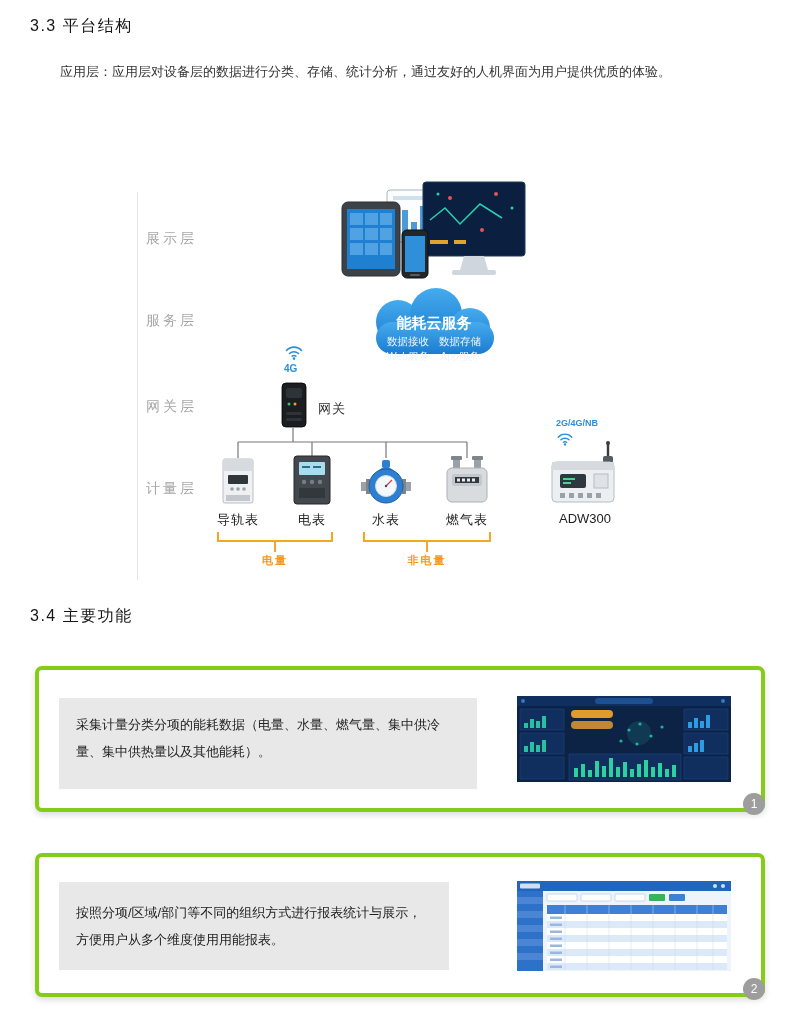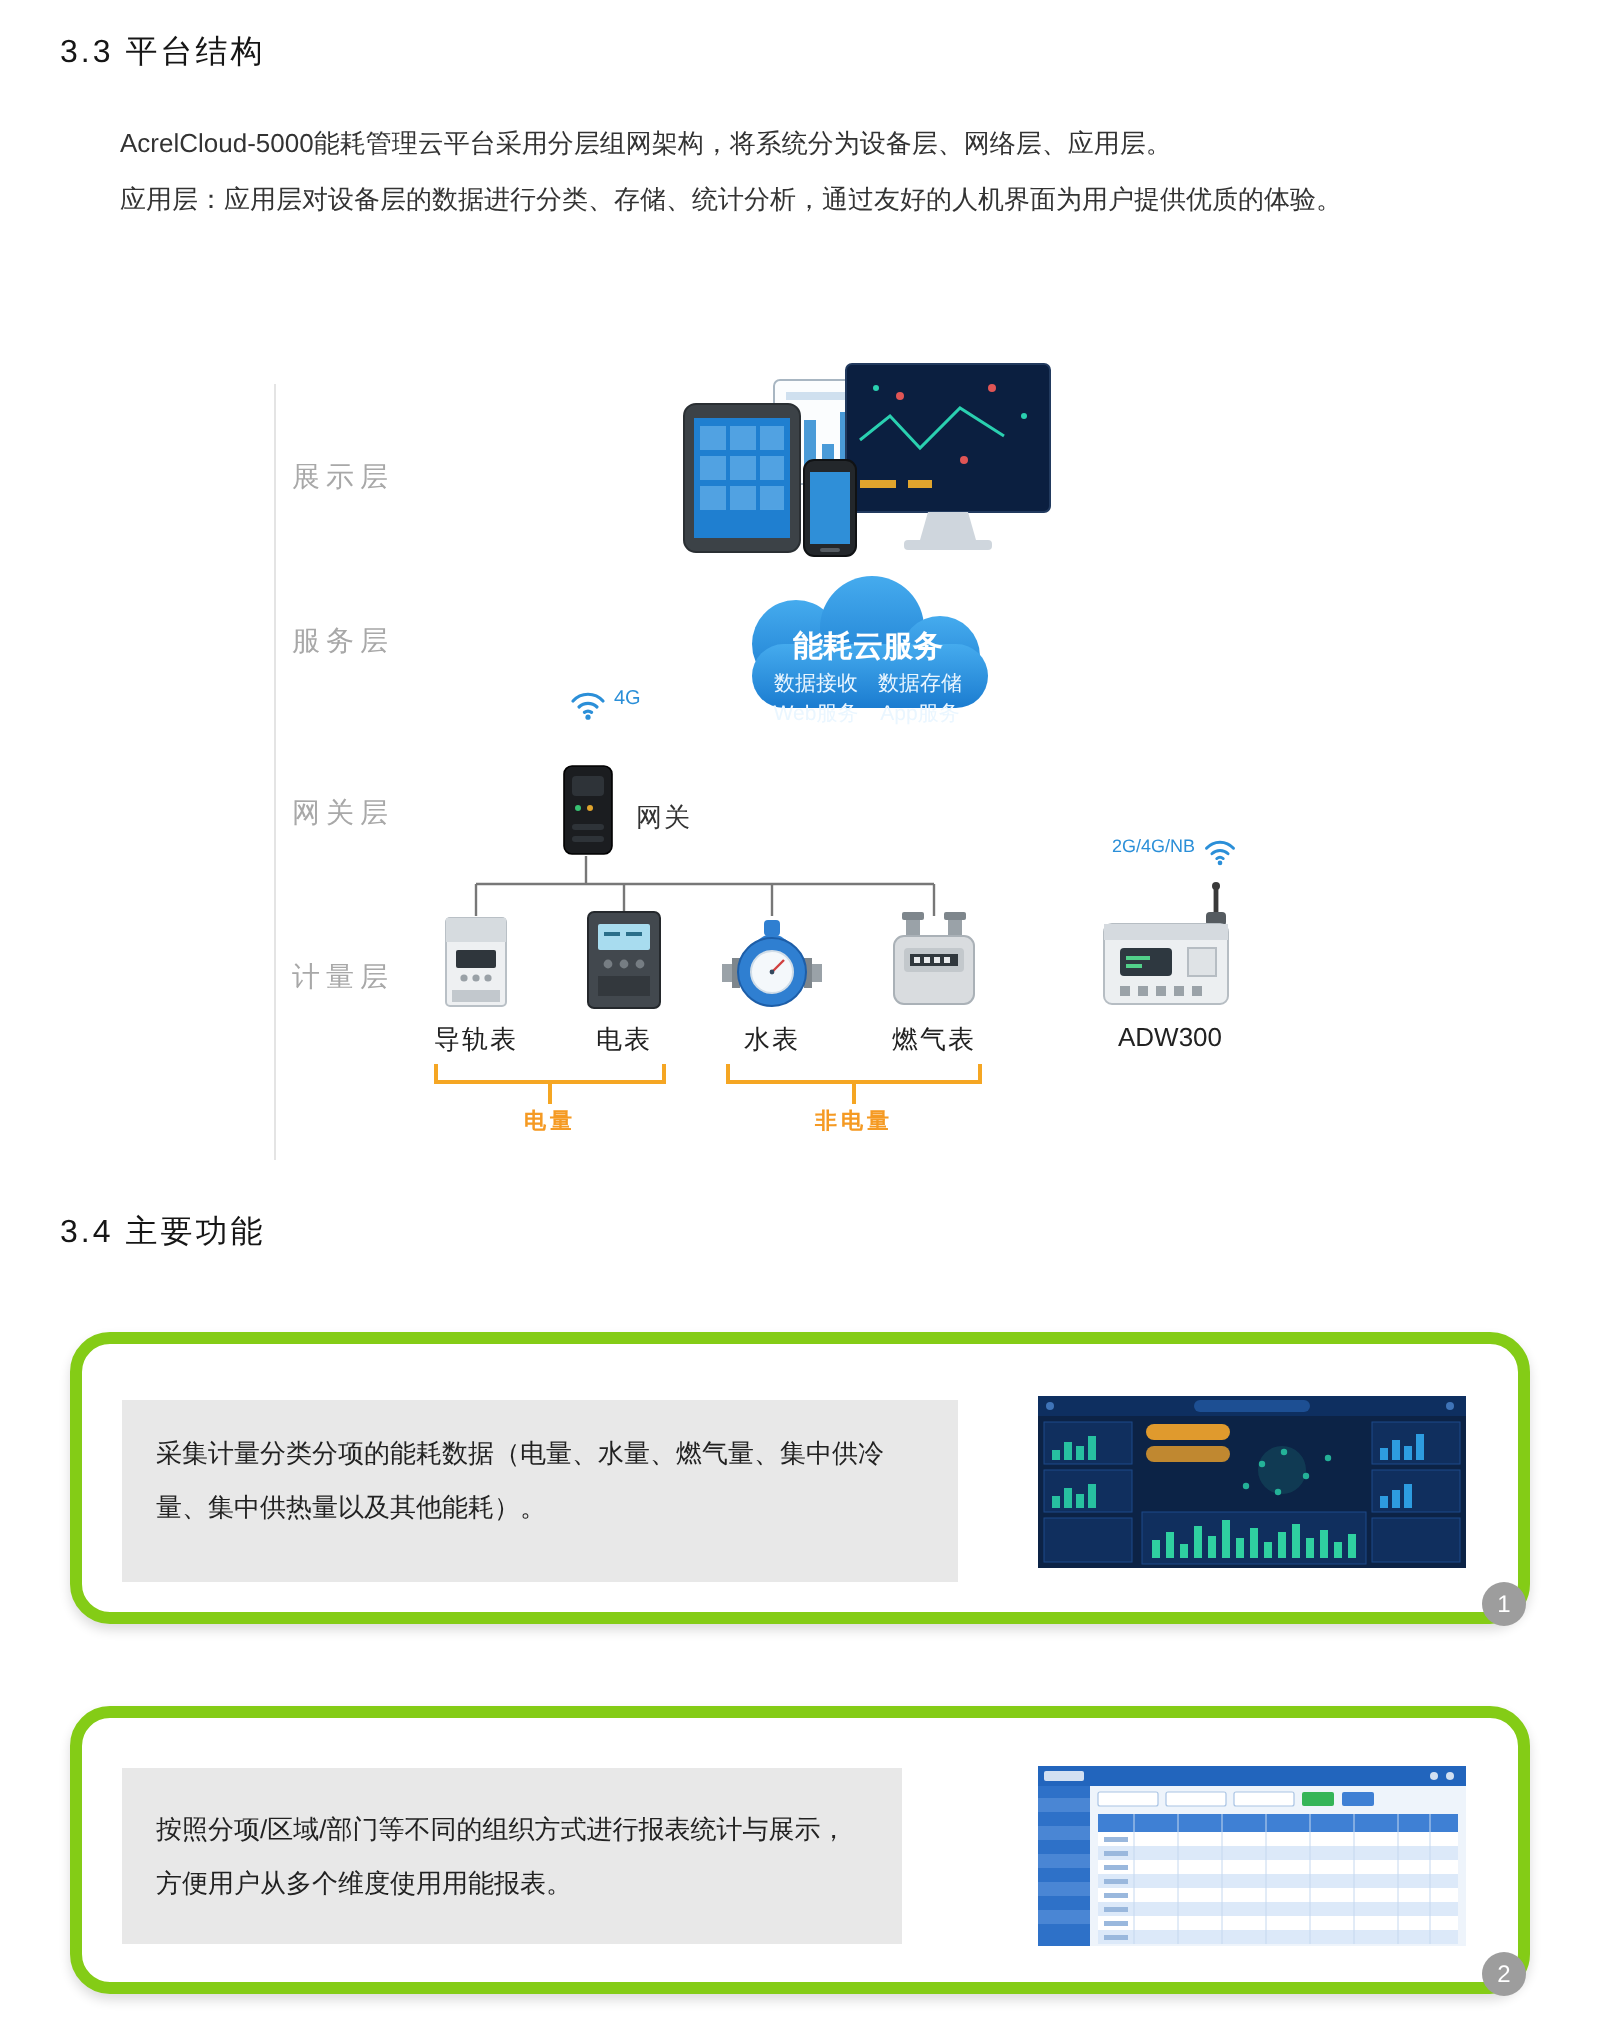--- a/index.html
+++ b/index.html
@@ -14,50 +14,49 @@
   .paras { position: absolute; left: 60px; top: 58px; width: 720px; }
   .paras p { font-size: 13px; color: #333; line-height: 28px; white-space: nowrap; }
 
   .divider { position: absolute; left: 137px; top: 192px; width: 1px; height: 388px; background: #e4e4e4; }
   .layer-label { position: absolute; left: 146px; font-size: 14px; color: #a8a8a8; letter-spacing: 3px; }
   #ll0 { top: 230px; } #ll1 { top: 312px; } #ll2 { top: 398px; } #ll3 { top: 480px; }
 
   .abs { position: absolute; }
   .gateway-label { position: absolute; left: 318px; top: 400px; font-size: 13px; color: #333; letter-spacing: 1px; }
 
-  .wifi-tag { position: absolute; display: flex; align-items: flex-start; gap: 3px; color: #2b8fd8; font-weight: normal; }
+  .wifi-tag { position: absolute; display: flex; align-items: flex-start; gap: 3px; color: #2b8fd8; font-weight: bold; flex-direction: column; }
   #wifi4g { left: 284px; top: 344px; font-size: 10px; }
   #wifinb { left: 556px; top: 418px; font-size: 9px; }
 
   .meter-label { position: absolute; top: 511px; transform: translateX(-50%); font-size: 13px; color: #222; white-space: nowrap; letter-spacing: 1px; }
   #ml0 { left: 238px; } #ml1 { left: 312px; } #ml2 { left: 386px; font-family: Liberation Mono, monospace; } #ml3 { left: 467px; } #ml4 { left: 585px; letter-spacing: 0; }
 
   .group-label { position: absolute; top: 553px; transform: translateX(-50%); font-size: 11px; font-weight: bold; color: #f59a23; letter-spacing: 2px; }
   #gl0 { left: 275px; } #gl1 { left: 427px; }
 
-  .feature-box { position: absolute; left: 35px; width: 730px; background: #fff; border: 6px solid #84cc16; border-radius: 20px; box-shadow: 0 3px 6px rgba(0,0,0,0.14); }
+  .feature-box { position: absolute; left: 35px; width: 730px; background: #fff; border: 4px solid #84cc16; border-radius: 7px; box-shadow: 0 3px 6px rgba(0,0,0,0.14); }
   #feature1 { top: 666px; height: 146px; }
   #feature2 { top: 853px; height: 144px; }
   .feature-text { position: absolute; left: 20px; background: #e8e8e8; color: #222; font-size: 13px; line-height: 27px; padding: 13px 17px; }
   #feature1 .feature-text { top: 28px; width: 418px; height: 91px; }
   #feature2 .feature-text { top: 25px; width: 390px; height: 88px; display: flex; align-items: center; }
   .shot { position: absolute; left: 478px; display: block; }
   #feature1 .shot { top: 26px; }
   #feature2 .shot { top: 24px; }
   .badge { position: absolute; right: -4px; bottom: -7px; width: 22px; height: 22px; border-radius: 50%; background: #9d9d9d; color: #fff; font-size: 12px; display: flex; align-items: center; justify-content: center; }
 </style>
 </head>
 <body>
 
 <div class="page">
 
   <h2 class="sec-title" id="title33">3.3 平台结构</h2>
 
   <div class="paras">
-    <p>AcrelCloud-5000能耗管理云平台采用分层组网架构，将系统分为设备层、网络层、应用层。</p>
     <p>应用层：应用层对设备层的数据进行分类、存储、统计分析，通过友好的人机界面为用户提供优质的体验。</p>
   </div>
 
   <div class="divider"></div>
 
   <span class="layer-label" id="ll0">展示层</span>
   <span class="layer-label" id="ll1">服务层</span>
   <span class="layer-label" id="ll2">网关层</span>
   <span class="layer-label" id="ll3">计量层</span>
 

